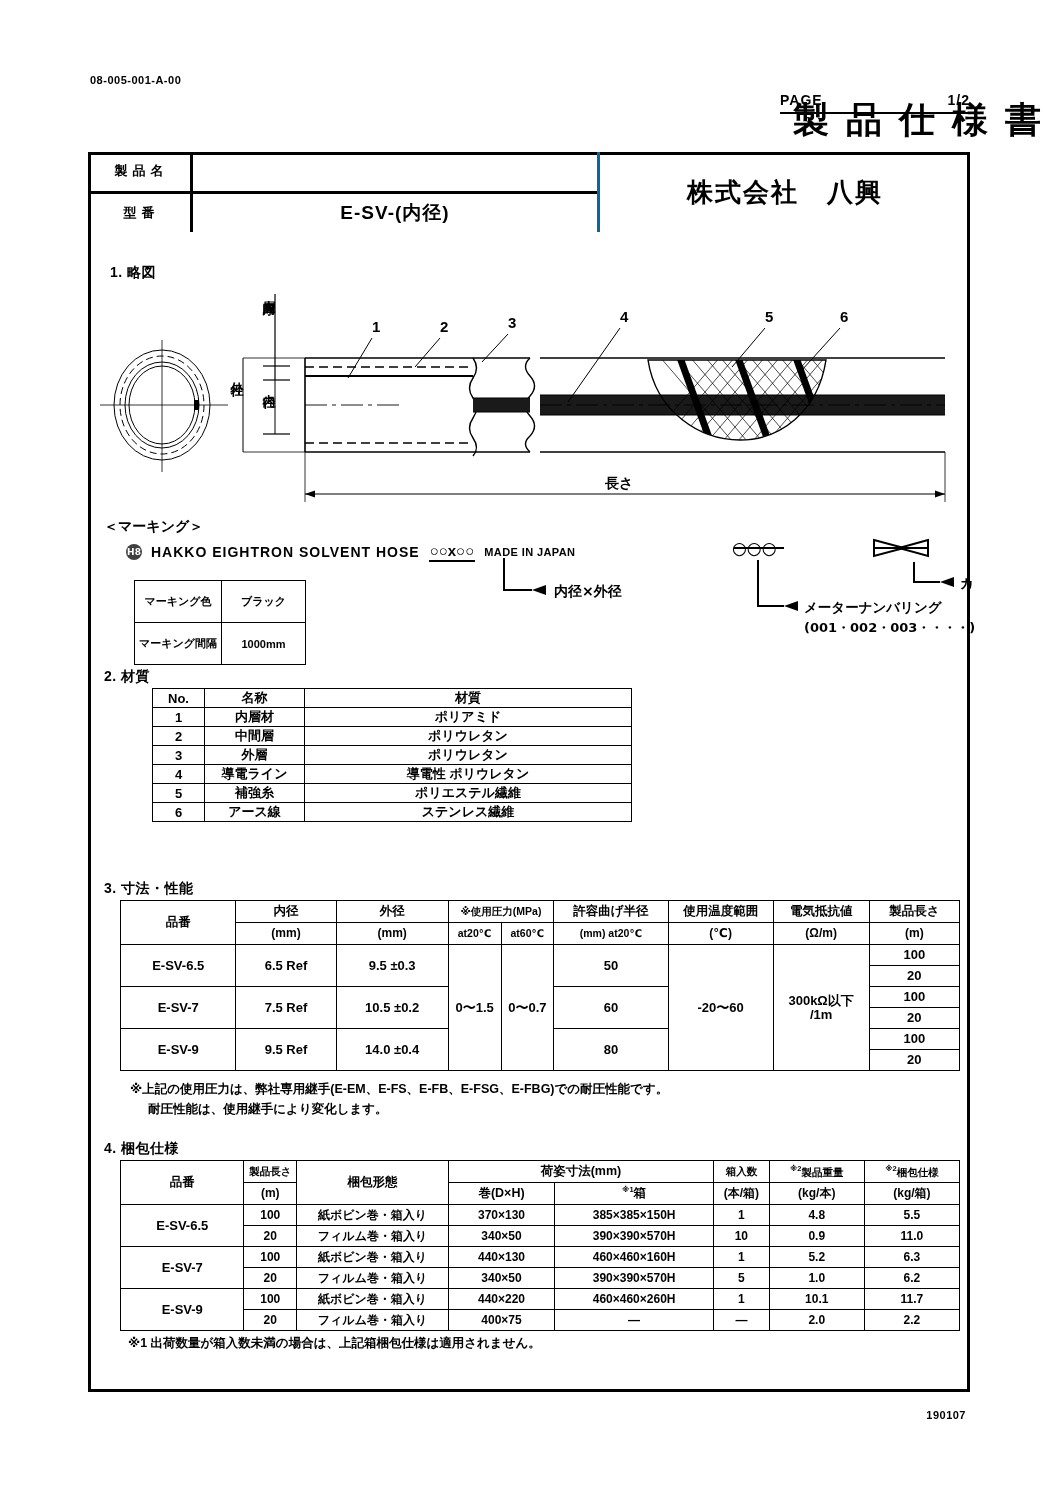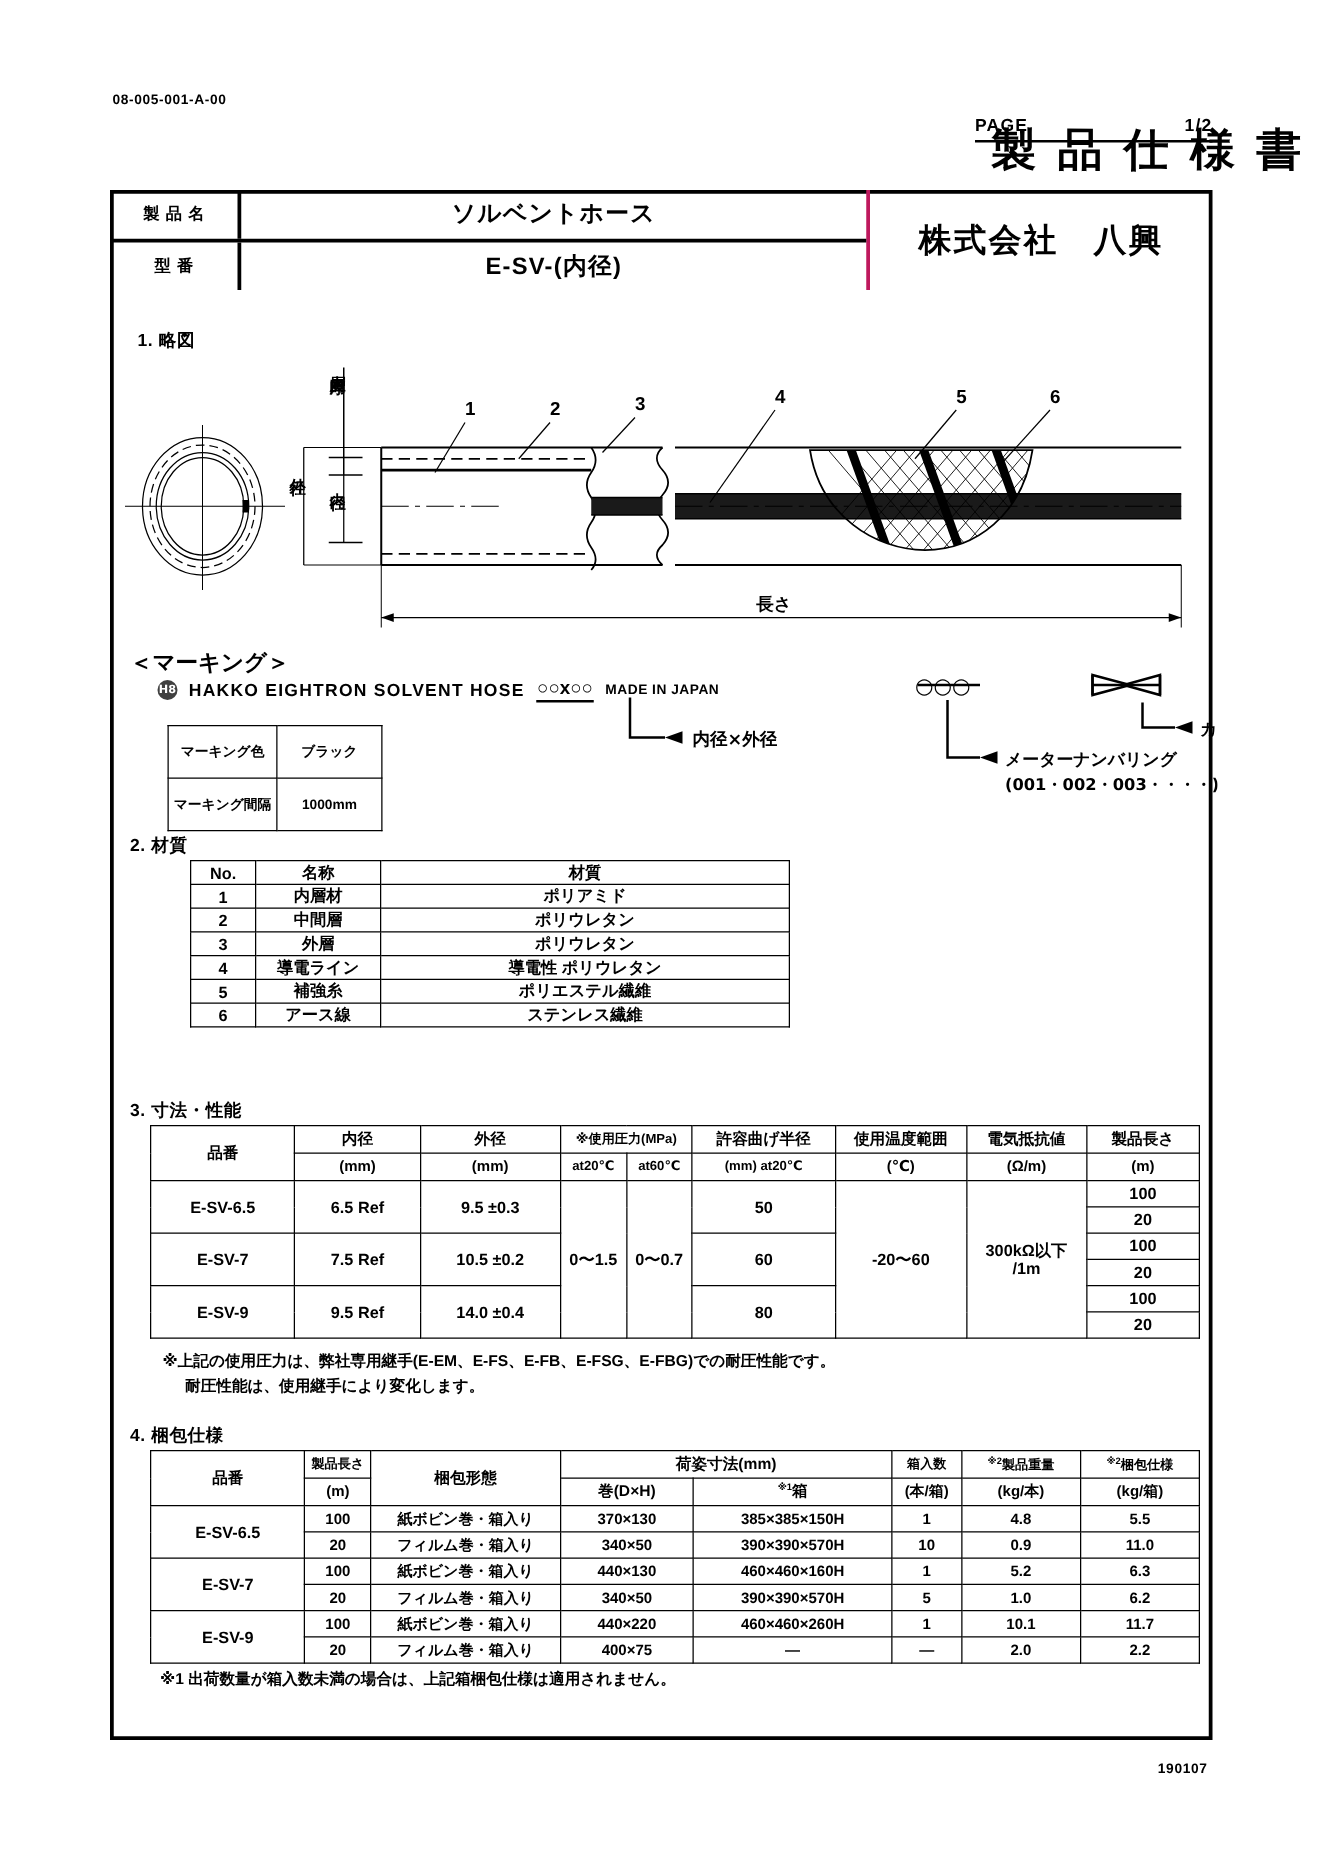--- a/index.html
+++ b/index.html
@@ -32,21 +32,21 @@
     border-bottom:2px solid #000; padding-bottom:4px;
     display:flex; justify-content:space-between;
     font-size:14px; font-weight:bold; letter-spacing:1px;
   }
 
   
   #titleblock {
     position:absolute; left:88px; top:152px; width:882px; height:80px;
     display:flex;
   }
-  #tb-left { width:608px; border-right:3px solid #be185d; display:flex; flex-direction:column; }
+  #tb-left { width:512px; border-right:3px solid #0369a1; display:flex; flex-direction:column; }
   .tb-row { flex:1; display:flex; }
   .tb-row:first-child { border-bottom:3px solid #000; }
   .tb-lbl {
     width:105px; border-right:3px solid #000;
     display:flex; align-items:center; justify-content:center;
     font-size:13px; font-weight:bold; letter-spacing:5px; text-indent:5px;
   }
   .tb-val {
     flex:1; display:flex; align-items:center; justify-content:center;
     font-size:19px; font-weight:bold; letter-spacing:1px;
@@ -59,21 +59,21 @@
   
   .sec-head {
     position:absolute; font-size:14px; font-weight:bold; letter-spacing:.5px;
   }
 
   
   #diagram { position:absolute; left:100px; top:262px; width:860px; height:250px; }
 
   
   #marking { position:absolute; left:104px; top:518px; width:870px; height:120px; }
-  #mk-title { font-size:18px; font-weight:bold; }
+  #mk-title { font-size:14px; font-weight:bold; }
   #mk-line {
     position:absolute; left:22px; top:24px;
     display:flex; align-items:center; gap:9px; white-space:nowrap;
   }
   #mk-logo {
     width:16px; height:16px; border-radius:50%; background:#404040;
     color:#fff; font-size:9px; font-weight:bold;
     display:flex; align-items:center; justify-content:center;
     font-family:"DejaVu Sans",sans-serif;
   }
@@ -135,21 +135,20 @@
     <span>PAGE</span>
     <span>1/2</span>
   </div>
 
   <div id="frame"></div>
 
   <div id="titleblock">
     <div id="tb-left">
       <div class="tb-row">
         <div class="tb-lbl">製品名</div>
-        <div class="tb-val">ソルベントホース</div>
       </div>
       <div class="tb-row">
         <div class="tb-lbl">型番</div>
         <div class="tb-val">E-SV-(内径)</div>
       </div>
     </div>
     <div id="tb-right">株式会社　八興</div>
   </div>
 
   <div class="sec-head" style="left:110px;top:264px;">1. 略図</div>

